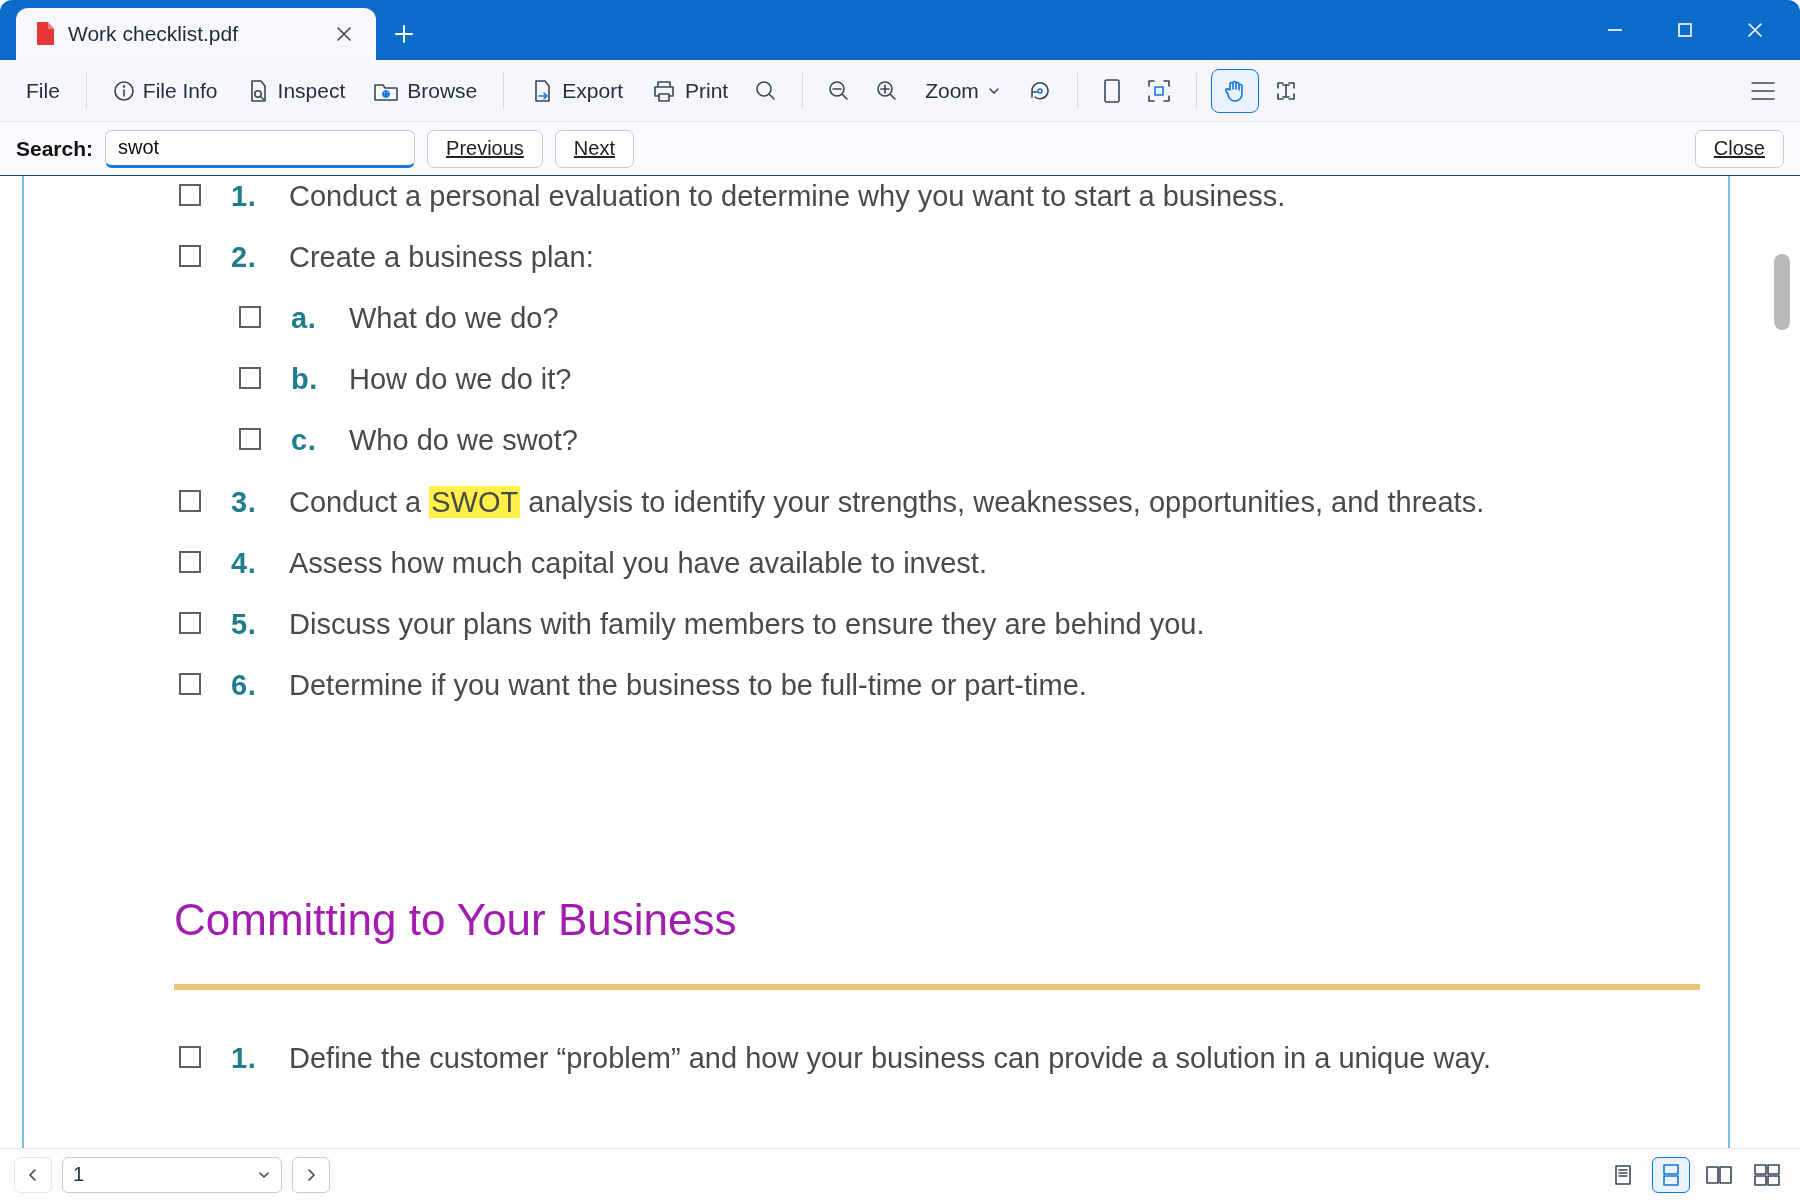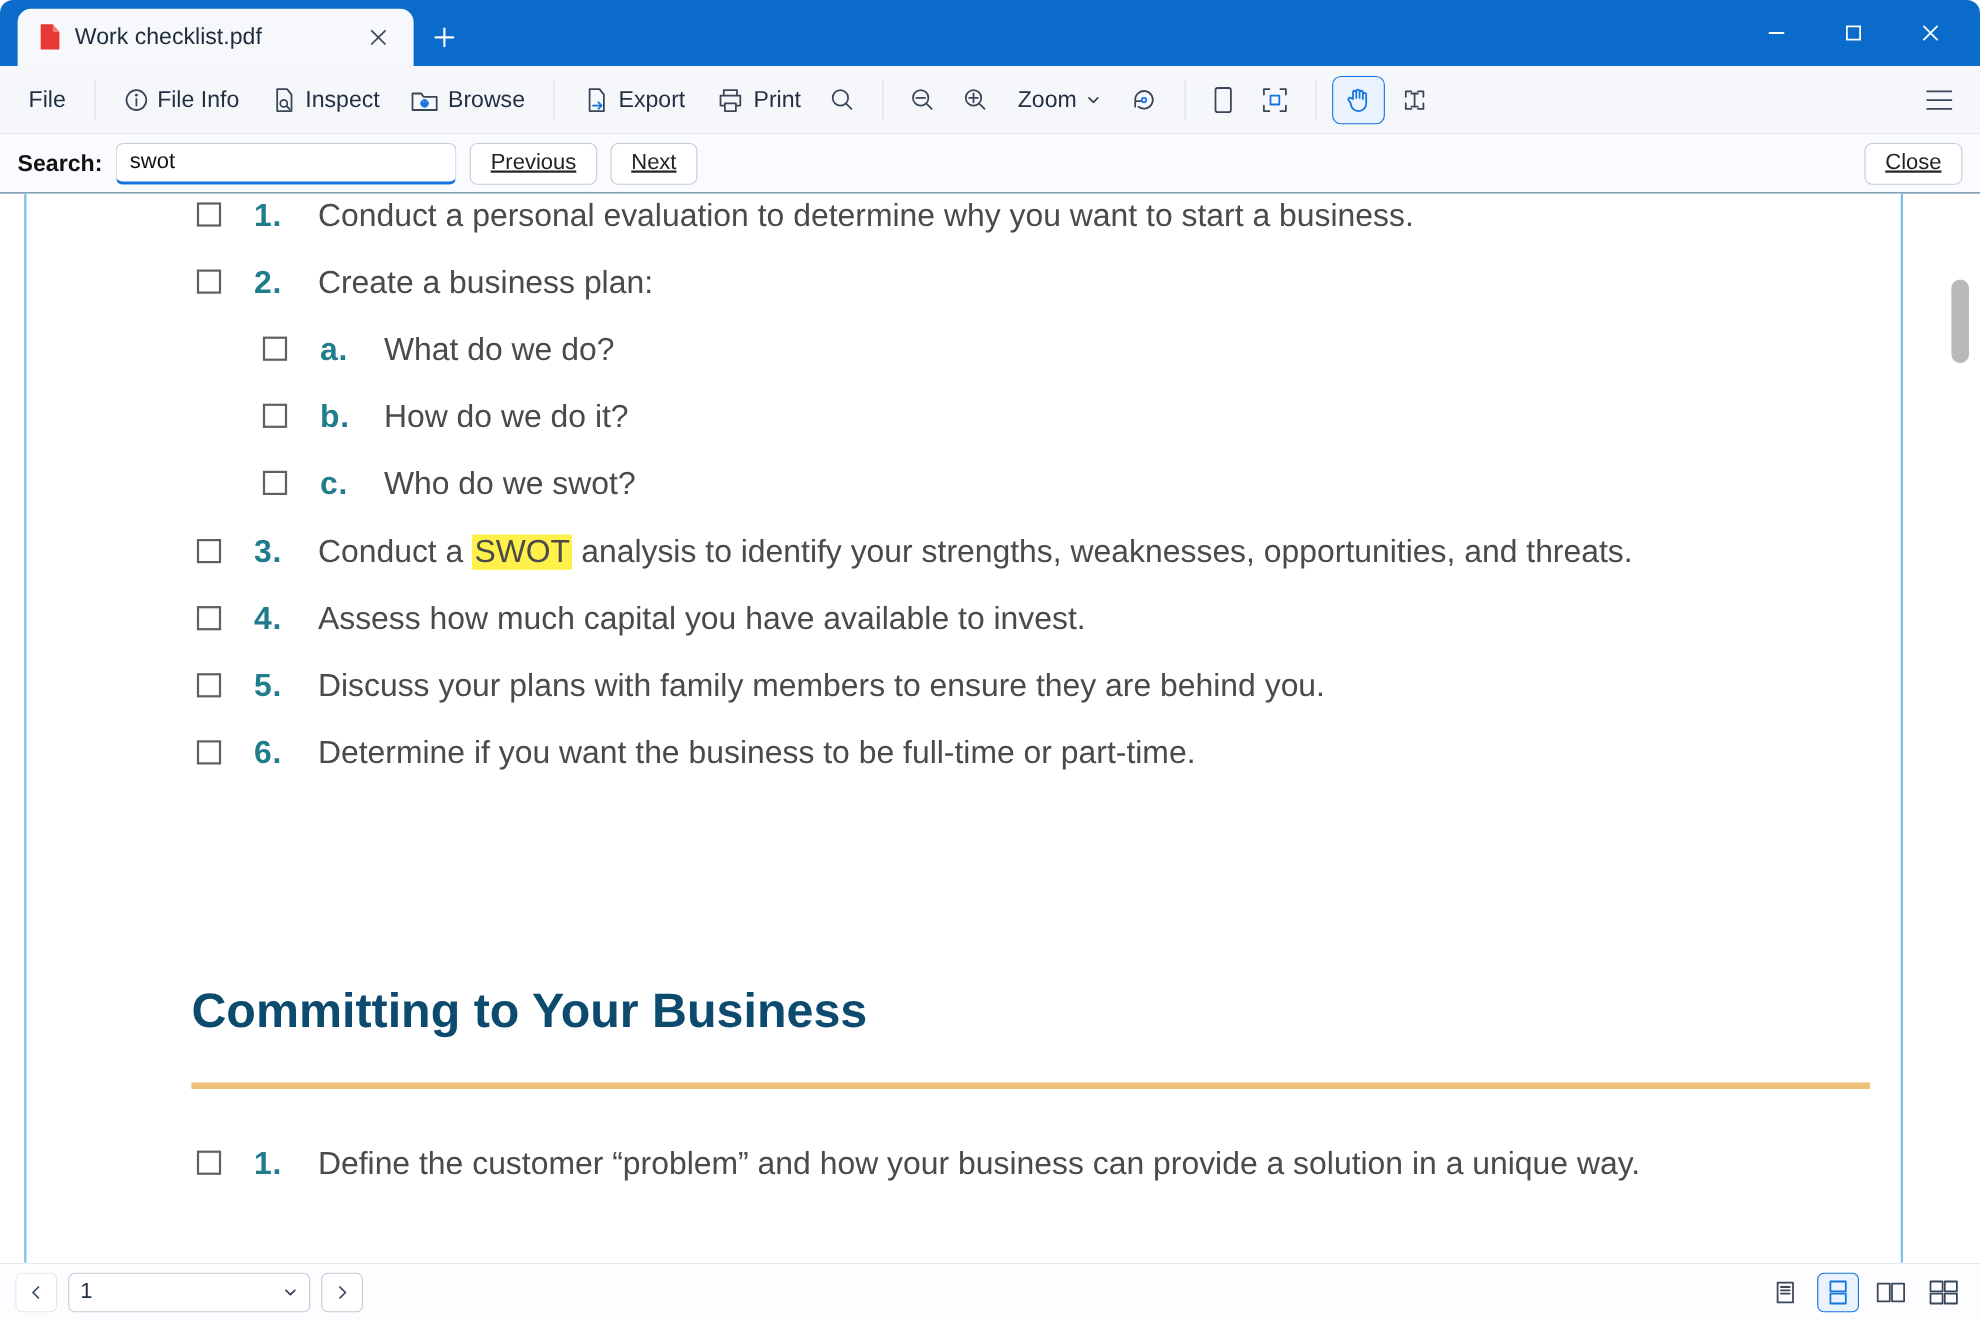--- a/index.html
+++ b/index.html
@@ -175,22 +175,22 @@
     letter-spacing: .02em;
     white-space: nowrap;
   }
   .row.sub .num { color: #1f7d8c; font-weight: 600; }
   .text { color: #4a4a4a; }
   mark { background: #fff04a; color: #4a4a4a; padding: 0 2px; }
 
   .section-gap { height: 140px; }
   .section-title {
     font-size: 44px;
-    font-weight: 700;
-    color: #0c4a6e;
+    font-weight: 400;
+    color: #a21caf;
     margin-left: -5px;
   }
   .section-rule {
     height: 6px;
     background: #efc27a;
     margin: 12px 0 26px -5px;
   }
 
   
   .vthumb {

